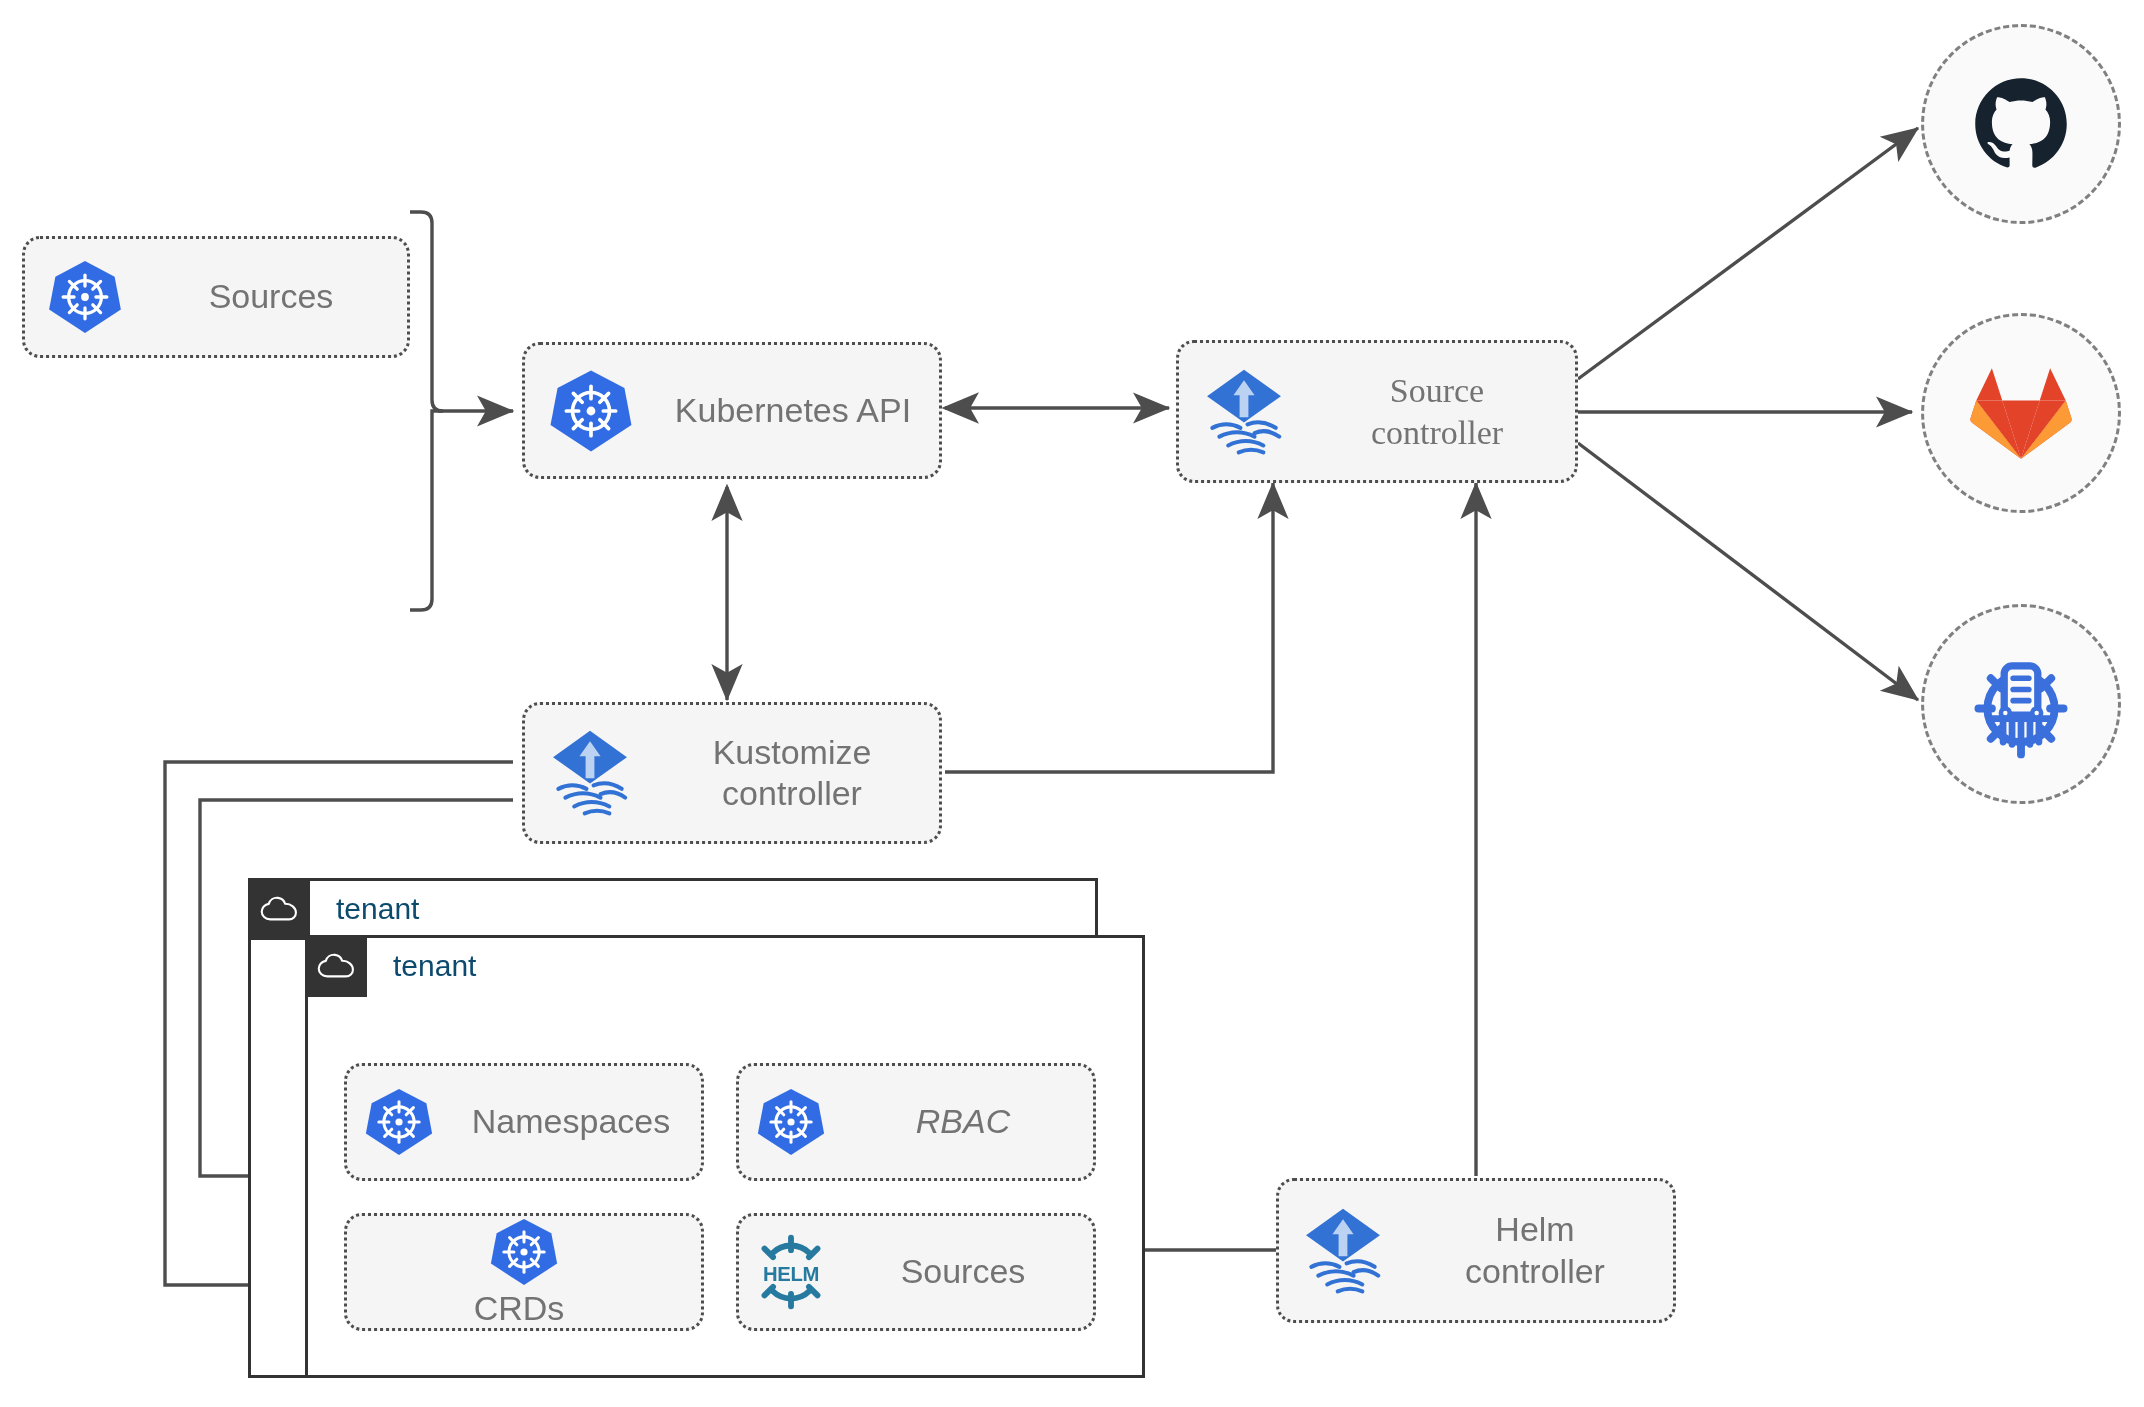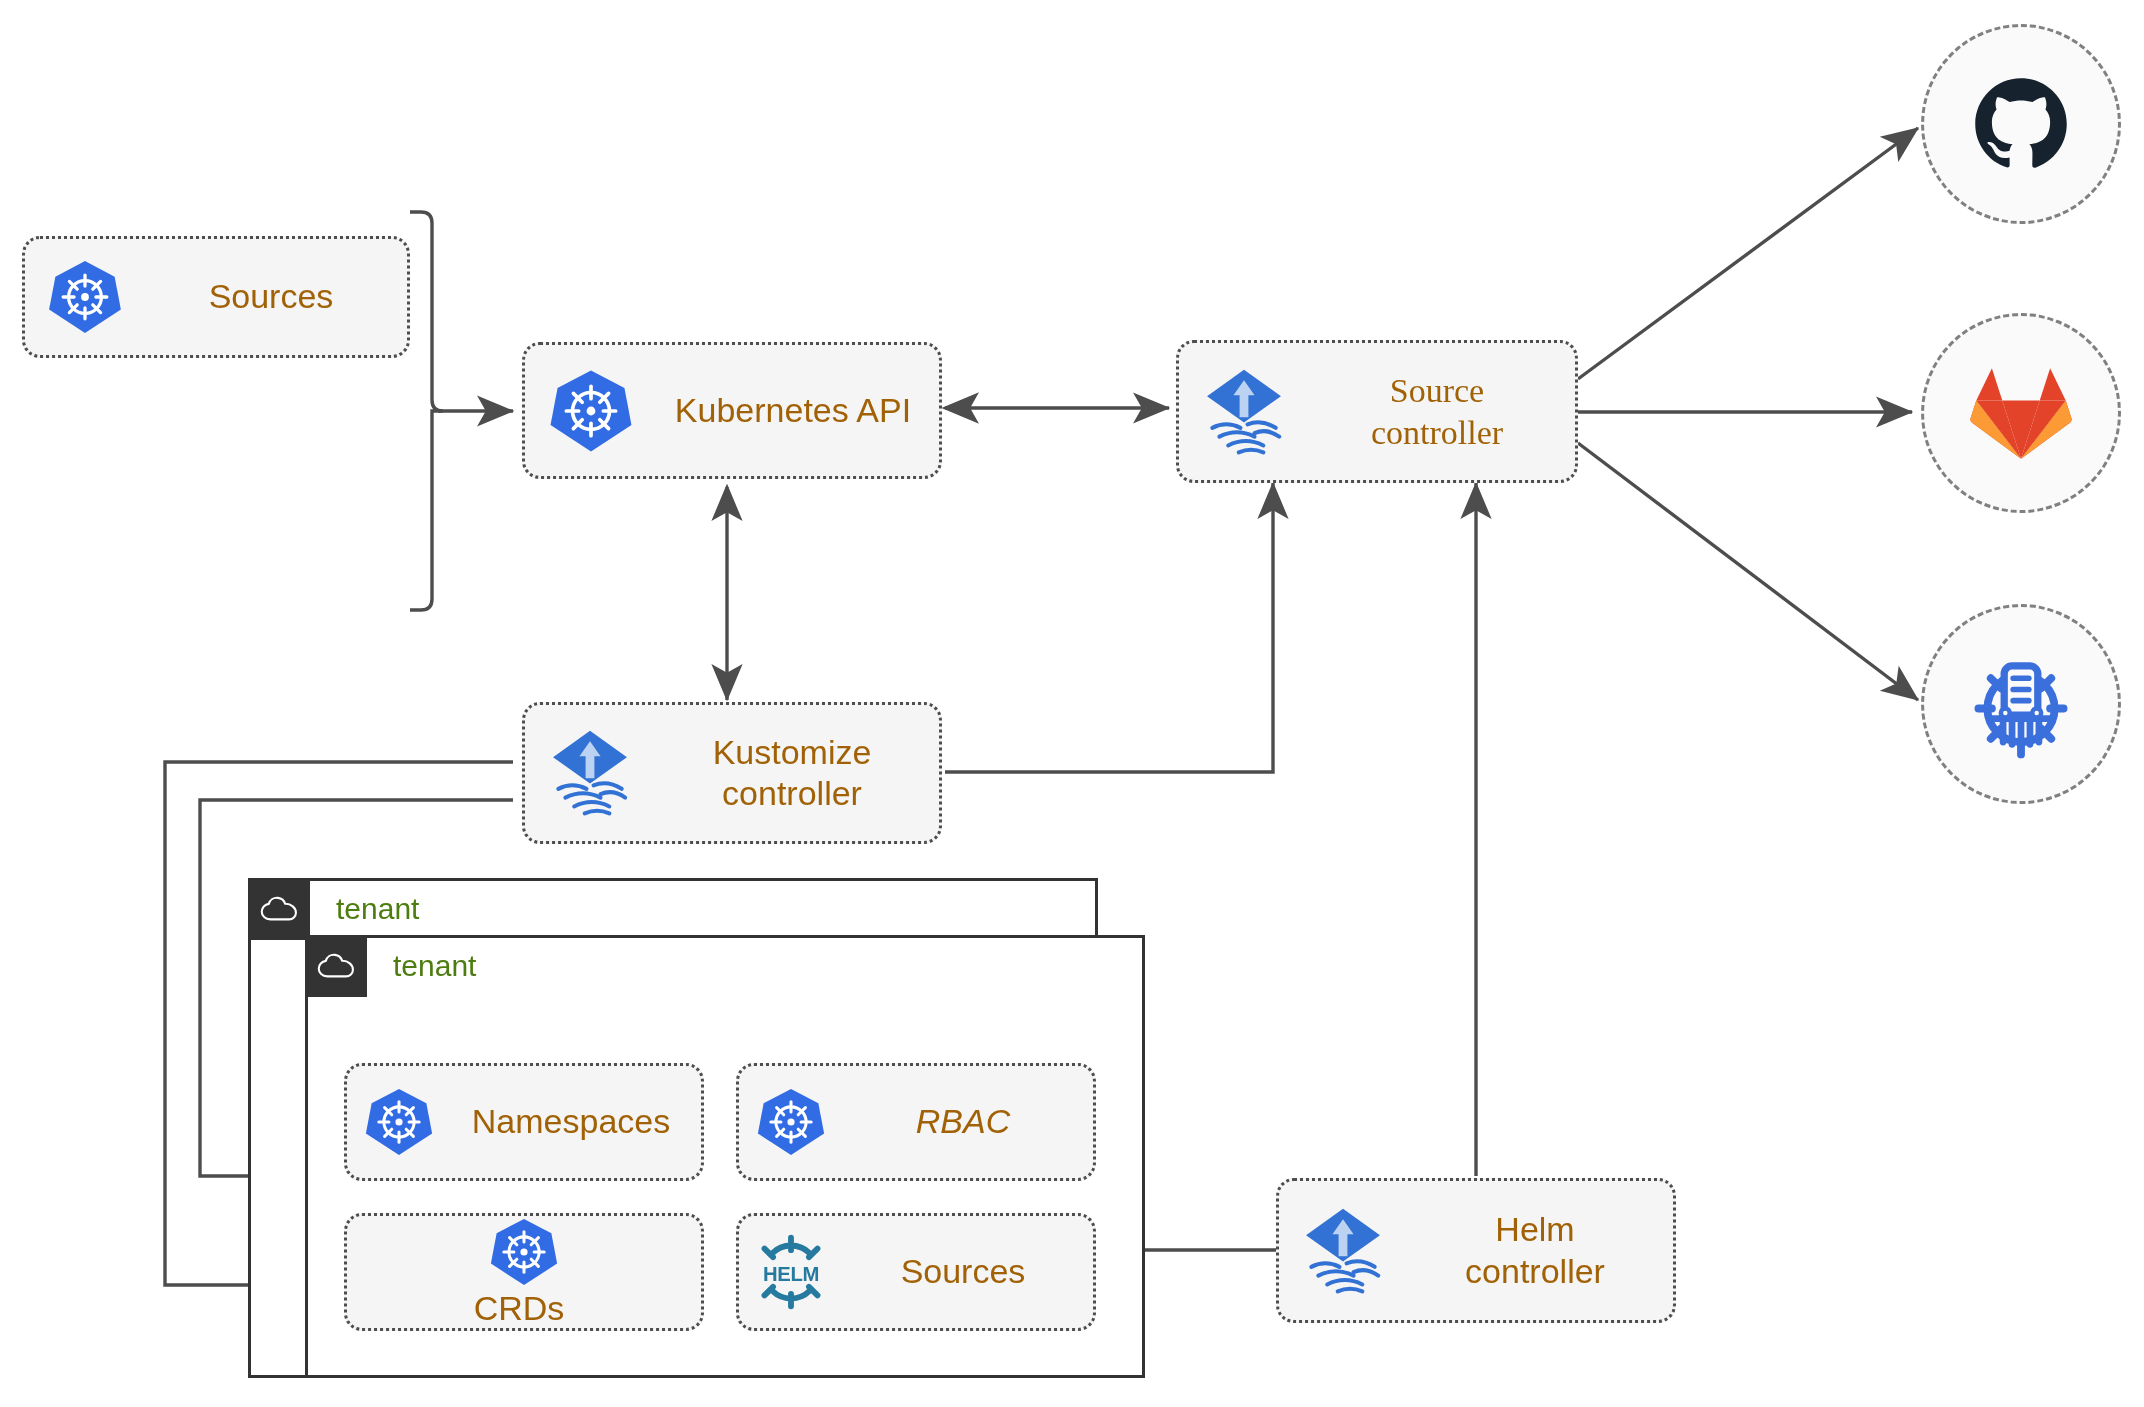--- a/index.html
+++ b/index.html
@@ -15,21 +15,21 @@
     border:3px dotted #4d4d4d;
     border-radius:18px;
     display:flex;
     align-items:center;
     z-index:4;
   }
   .card .ico{flex:0 0 auto;display:flex;align-items:center;justify-content:center;}
   .card .lbl{
     flex:1 1 auto;
     text-align:center;
-    color:#a16207;
+    color:#737373;
     font-size:34px;
     line-height:1.22;
     white-space:pre-line;
     padding-right:10px;
   }
 
   
   .ext{
     position:absolute;
     box-sizing:border-box;
@@ -53,21 +53,21 @@
     height:62px;
     display:flex;align-items:center;
     z-index:2;
   }
   .tenant .tchip{
     width:62px;height:62px;
     background:#333333;
     display:flex;align-items:center;justify-content:center;
   }
   .tenant .tname{
-    font-size:30px;color:#4d7c0f;
+    font-size:30px;color:#0c4a6e;
     padding-left:26px;
     background:transparent;
   }
   svg{display:block;}
 </style>
 </head>
 <body>
 
 <div id="stage">
 

